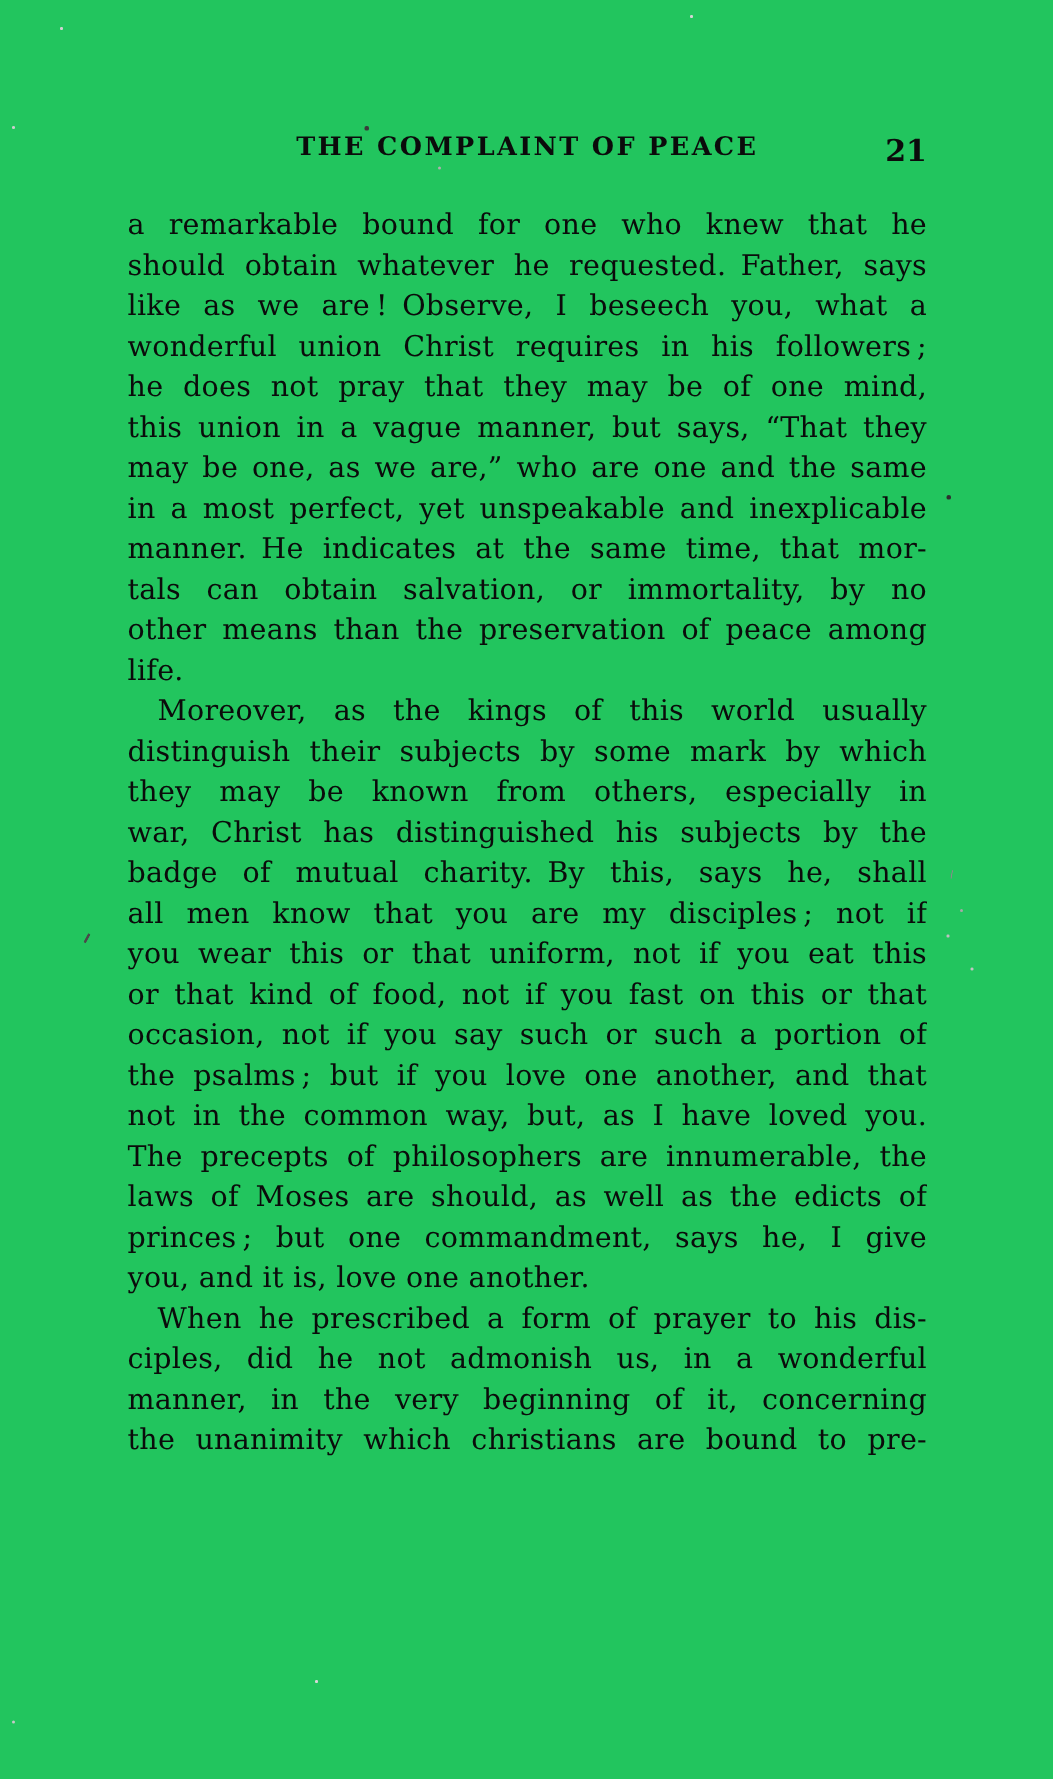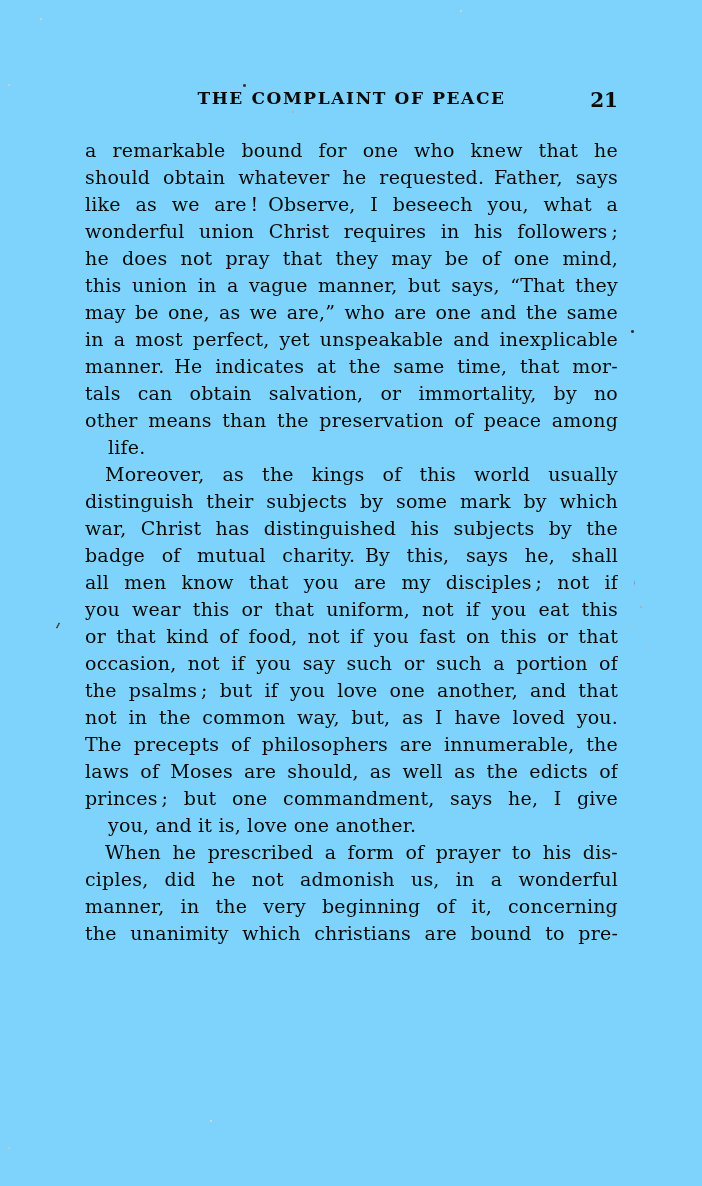--- a/index.html
+++ b/index.html
@@ -1,20 +1,20 @@
 <!DOCTYPE html>
 <html><head>
 <meta charset="utf-8">
 <style>
   html, body { margin: 0; padding: 0; }
   .page {
     position: relative;
     width: 702px;
     height: 1186px;
-    background: #7dd3fc;
+    background: #22c55e;
     overflow: hidden;
     font-family: "DejaVu Serif", serif;
     color: #0b0b0b;
   }
   .header {
     position: absolute;
     left: 85px;
     top: 88px;
     width: 533px;
     height: 22px;
@@ -49,21 +49,20 @@
     letter-spacing: 0.2px;
     text-align: justify;
     text-align-last: justify;
     white-space: normal;
     height: 27px;
     overflow: hidden;
   }
   .line.end {
     text-align: left;
     text-align-last: left;
-    margin-left: 23px;
   }
   .line.indent { text-indent: 20px; }
   .speck {
     position: absolute;
     border-radius: 50%;
   }
   .tick {
     position: absolute;
     width: 0;
     border-radius: 1px;
@@ -88,20 +87,21 @@
     <div class="line">this union in a vague manner, but says, “That they</div>
     <div class="line">may be one, as we are,” who are one and the same</div>
     <div class="line">in a most perfect, yet unspeakable and inexplicable</div>
     <div class="line">manner. He indicates at the same time, that mor-</div>
     <div class="line">tals can obtain salvation, or immortality, by no</div>
     <div class="line">other means than the preservation of peace among</div>
     <div class="line end">life.</div>
 
     <div class="line indent">Moreover, as the kings of this world usually</div>
     <div class="line">distinguish their subjects by some mark by which</div>
+    <div class="line">they may be known from others, especially in</div>
     <div class="line">war, Christ has distinguished his subjects by the</div>
     <div class="line">badge of mutual charity. By this, says he, shall</div>
     <div class="line">all men know that you are my disciples ; not if</div>
     <div class="line">you wear this or that uniform, not if you eat this</div>
     <div class="line">or that kind of food, not if you fast on this or that</div>
     <div class="line">occasion, not if you say such or such a portion of</div>
     <div class="line">the psalms ; but if you love one another, and that</div>
     <div class="line">not in the common way, but, as I have loved you.</div>
     <div class="line">The precepts of philosophers are innumerable, the</div>
     <div class="line">laws of Moses are should, as well as the edicts of</div>

